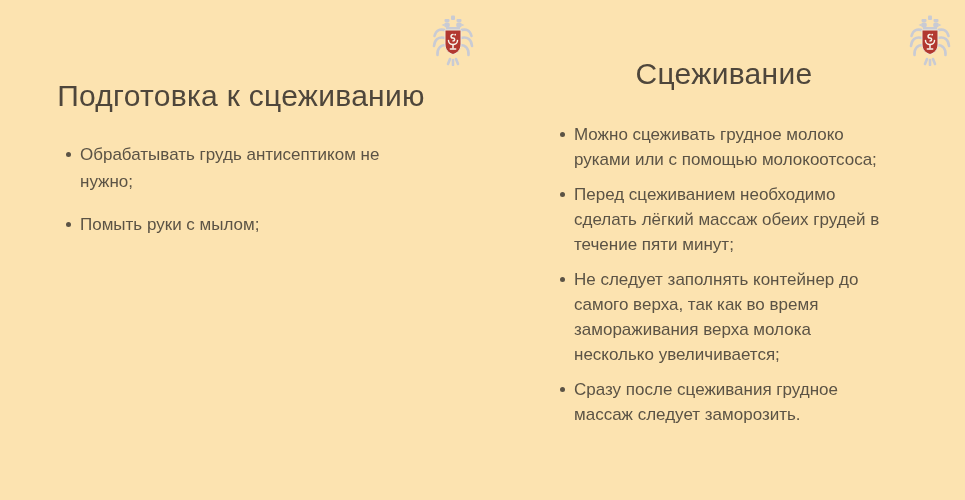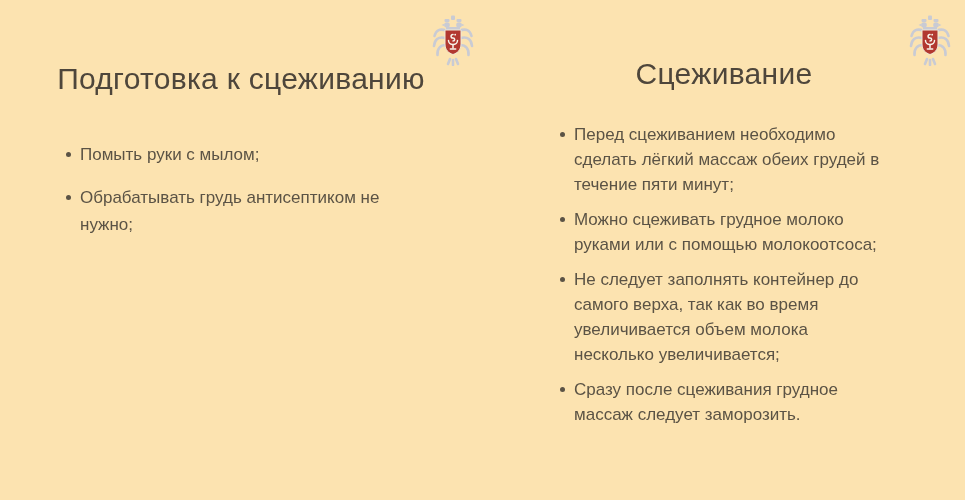--- a/index.html
+++ b/index.html
@@ -34,21 +34,21 @@
   .symbol{stroke:var(--symbol);stroke-width:1.5;}
   .slide-title{
     position:absolute;left:0;width:100%;
     text-align:center;
     font-size:30px;
     font-weight:500;
     letter-spacing:.3px;
     color:var(--title-color);
     white-space:nowrap;
   }
-  .panel-left .slide-title{top:62px;}
+  .panel-left .slide-title{top:79px;}
   .panel-right .slide-title{top:57px;}
   .bullet-list{
     position:absolute;
     list-style:none;
   }
   .panel-left .bullet-list{top:141px;left:66px;}
   .panel-right .bullet-list{top:122px;left:77px;}
   .bullet-list li{
     position:relative;
     padding-left:14px;
@@ -98,23 +98,23 @@
     <g class="symbol" fill="none" stroke-linecap="round">
       <path d="M21 20.5 c-2.6 0 -2.6 3.6 0 3.6 c2.2 0 2.2 3 0 3"></path>
       <circle cx="23.2" cy="20.7" r="0.9" fill="#f7f3ea" stroke="none"></circle>
       <path d="M16.5 26.5 a4.5 4 0 0 0 9 0"></path>
       <path d="M21 30.8 V34"></path>
       <path d="M18.3 35 h5.4"></path>
     </g>
   </svg>
   <h1 class="slide-title">Подготовка к сцеживанию</h1>
   <ul class="bullet-list">
-    <li>Помыть руки с мылом;</li>
     <li>Обрабатывать грудь антисептиком не
 нужно;</li>
+    <li>Помыть руки с мылом;</li>
   </ul>
 </section>
 
 <section class="panel panel-right">
   <svg class="emblem" viewBox="0 0 42 52" aria-hidden="true">
     <g class="eagle-stroke" fill="none" stroke-linecap="round">
       <path d="M15 17 C8 14 4 16 2.5 22"></path>
       <path d="M13.5 24 C6 22 2.5 26 2 32"></path>
       <path d="M14 31 C8 31 5 35 5.5 41"></path>
       <path d="M27 17 C34 14 38 16 39.5 22"></path>
@@ -138,25 +138,25 @@
     <g class="symbol" fill="none" stroke-linecap="round">
       <path d="M21 20.5 c-2.6 0 -2.6 3.6 0 3.6 c2.2 0 2.2 3 0 3"></path>
       <circle cx="23.2" cy="20.7" r="0.9" fill="#f7f3ea" stroke="none"></circle>
       <path d="M16.5 26.5 a4.5 4 0 0 0 9 0"></path>
       <path d="M21 30.8 V34"></path>
       <path d="M18.3 35 h5.4"></path>
     </g>
   </svg>
   <h1 class="slide-title">Сцеживание</h1>
   <ul class="bullet-list">
+    <li>Можно сцеживать грудное молоко
+руками или с помощью молокоотсоса;</li>
     <li>Перед сцеживанием необходимо
 сделать лёгкий массаж обеих грудей в
 течение пяти минут;</li>
-    <li>Можно сцеживать грудное молоко
-руками или с помощью молокоотсоса;</li>
     <li>Не следует заполнять контейнер до
 самого верха, так как во время
-увеличивается объем молока
+замораживания верха молока
 несколько увеличивается;</li>
     <li>Сразу после сцеживания грудное
 массаж следует заморозить.</li>
   </ul>
 </section>
 
 </body></html>

